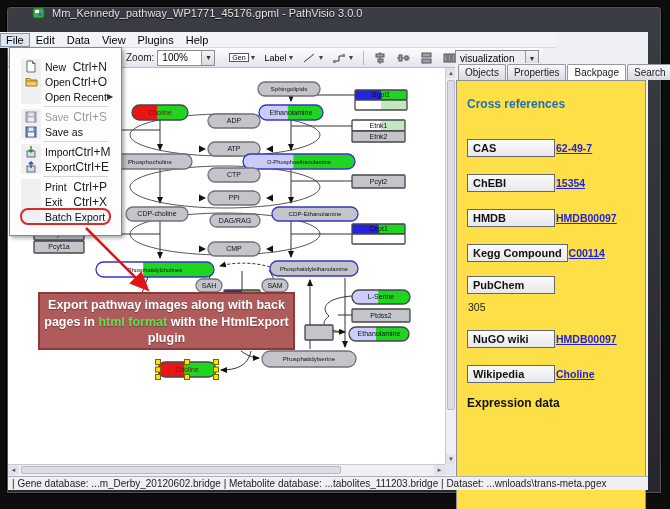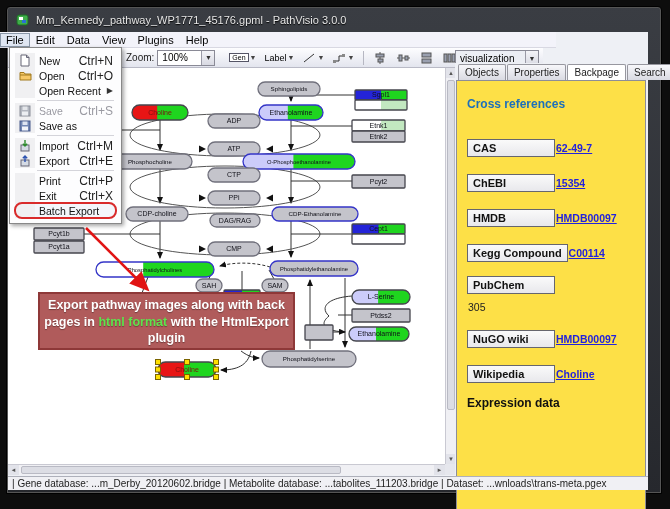--- a/index.html
+++ b/index.html
@@ -3,21 +3,21 @@
 <meta charset="utf-8">
 <style>
   * { margin:0; padding:0; box-sizing:border-box; }
   html,body { width:670px; height:509px; background:#0d0d0d; font-family:"Liberation Sans", sans-serif; overflow:hidden; }
   .window { position:relative; width:670px; height:509px; }
 
   
   .frame { position:absolute; left:6px; top:6px; width:656px; height:488px;
            background:linear-gradient(#3a3d43,#26282d); border:1px solid #000; border-radius:4px 4px 0 0;
            box-shadow:0 0 0 1px #555 inset; }
-  .titlebar { position:absolute; left:8px; top:9px; width:650px; height:22px; display:flex; align-items:center; gap:6px; padding-left:8px; }
+  .titlebar { position:absolute; left:8px; top:2px; width:650px; height:22px; display:flex; align-items:center; gap:6px; padding-left:24px; }
   .title-text { color:#e6e6e6; font-size:11px; text-shadow:0 1px 1px #000; white-space:nowrap; }
 
   
   .appbody { position:absolute; left:8px; top:32px; width:640px; height:458px; background:#eef0f5; }
 
   .menubar { position:absolute; left:0; top:32px; width:556px; height:16px; background:#f3f3fa; display:flex; align-items:center; font-size:11px; border-bottom:1px solid #d8d8e2; }
   .menubar span { padding:18px 6px; cursor:default; }
   .menubar span.open { border:1px solid #8a97a8; background:#dfe6f2; padding:0 5px; }
 
   .toolbar { position:absolute; left:8px; top:48px; width:535px; height:20px; background:linear-gradient(#fdfdff,#e3e5ee); border-bottom:1px solid #b9bac6; display:flex; align-items:center; font-size:10px; padding-left:118px; }
@@ -52,21 +52,21 @@
   .bp-section { margin-bottom:13px; }
   .bp-header { display:inline-block; min-width:88px; border:1px solid #66666e; background:linear-gradient(#fafafa,#e8e8ec); font-weight:bold; font-size:11px; padding:2px 5px; color:#111; }
   .bp-link { display:inline-block; margin:7px 0 0 1px; color:#2222dd; font-size:10.5px; font-weight:bold; text-decoration:underline; }
   .bp-value { margin:7px 0 0 1px; color:#222; font-size:10.5px; }
   .expr-heading { font-weight:bold; font-size:12px; color:#111; margin-top:6px; }
 
   
   .statusbar { position:absolute; left:8px; top:476px; width:640px; height:14px; background:#f0f0f4; border-top:1px solid #aeb0ba; font-size:10px; color:#222; padding:1px 0 0 4px; white-space:nowrap; overflow:hidden; z-index:6; }
 
   
-  .filemenu { position:absolute; left:9px; top:47px; width:113px; background:#fdfdfe; border:1px solid #888; box-shadow:2px 2px 4px rgba(0,0,0,.35); z-index:50; padding:5px; }
+  .filemenu { position:absolute; left:9px; top:47px; width:113px; background:#fdfdfe; border:1px solid #888; box-shadow:2px 2px 4px rgba(0,0,0,.35); z-index:50; padding:11px; }
   .fm-row { display:flex; align-items:center; height:15px; font-size:10.5px; color:#111; position:relative; padding-right:3px; }
   .fm-ico { width:20px; height:15px; display:flex; align-items:center; justify-content:center; background:#f0f0f2; flex:none; }
   .fm-label { padding-left:4px; flex:1; white-space:nowrap; }
   .fm-sc { font-size:12px; color:#222; white-space:nowrap; }
   .fm-row.disabled .fm-label, .fm-row.disabled .fm-sc { color:#9a9aa2; }
   .fm-sep { height:1px; background:#d4d4da; margin:2px 2px 2px 22px; }
   .fm-row.highlight { outline:2px solid #d92b2b; outline-offset:-1px; background:#f4f6fb;border-radius:7px; }
   .fm-sub { font-size:8px; color:#333; }
 
   

